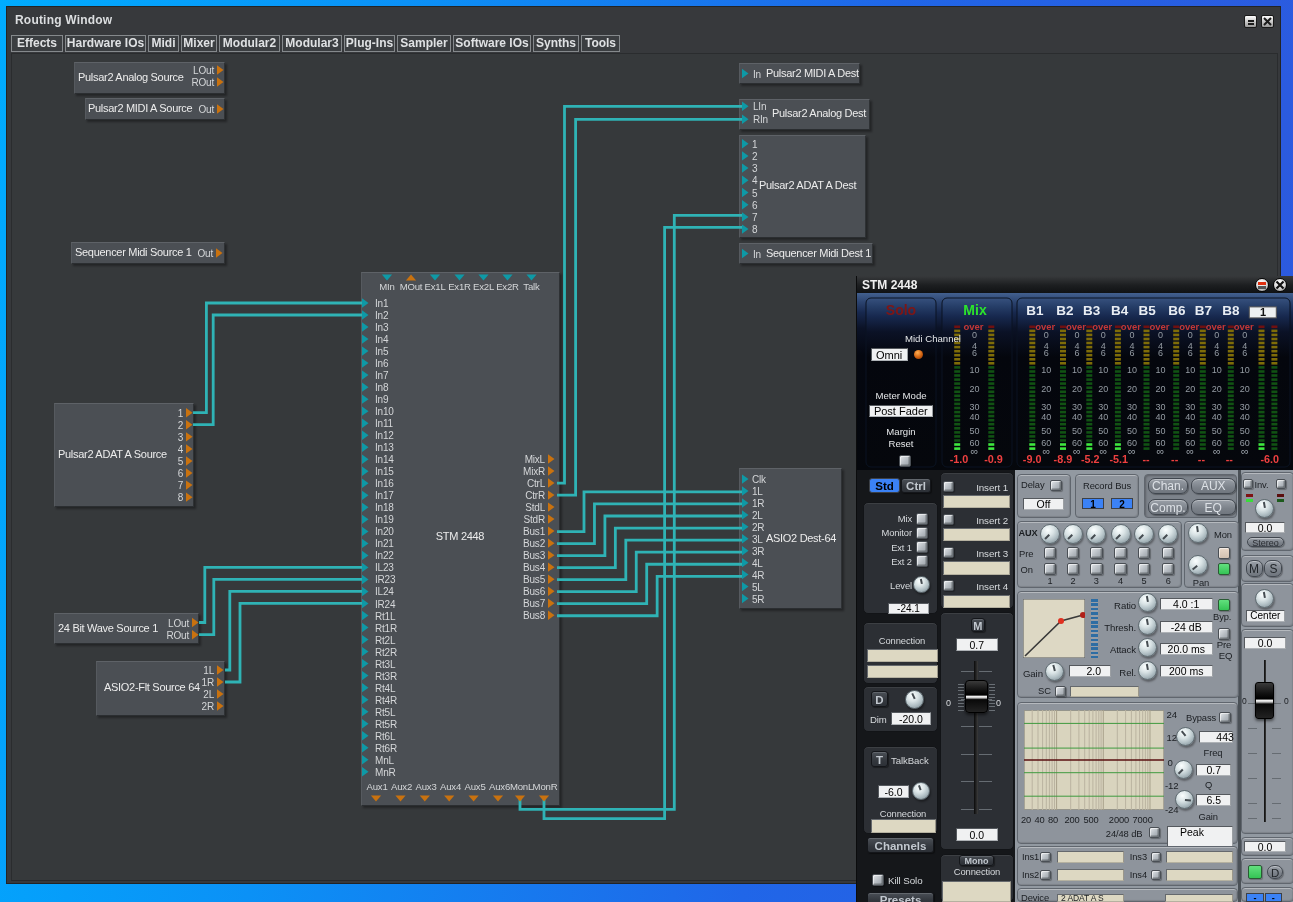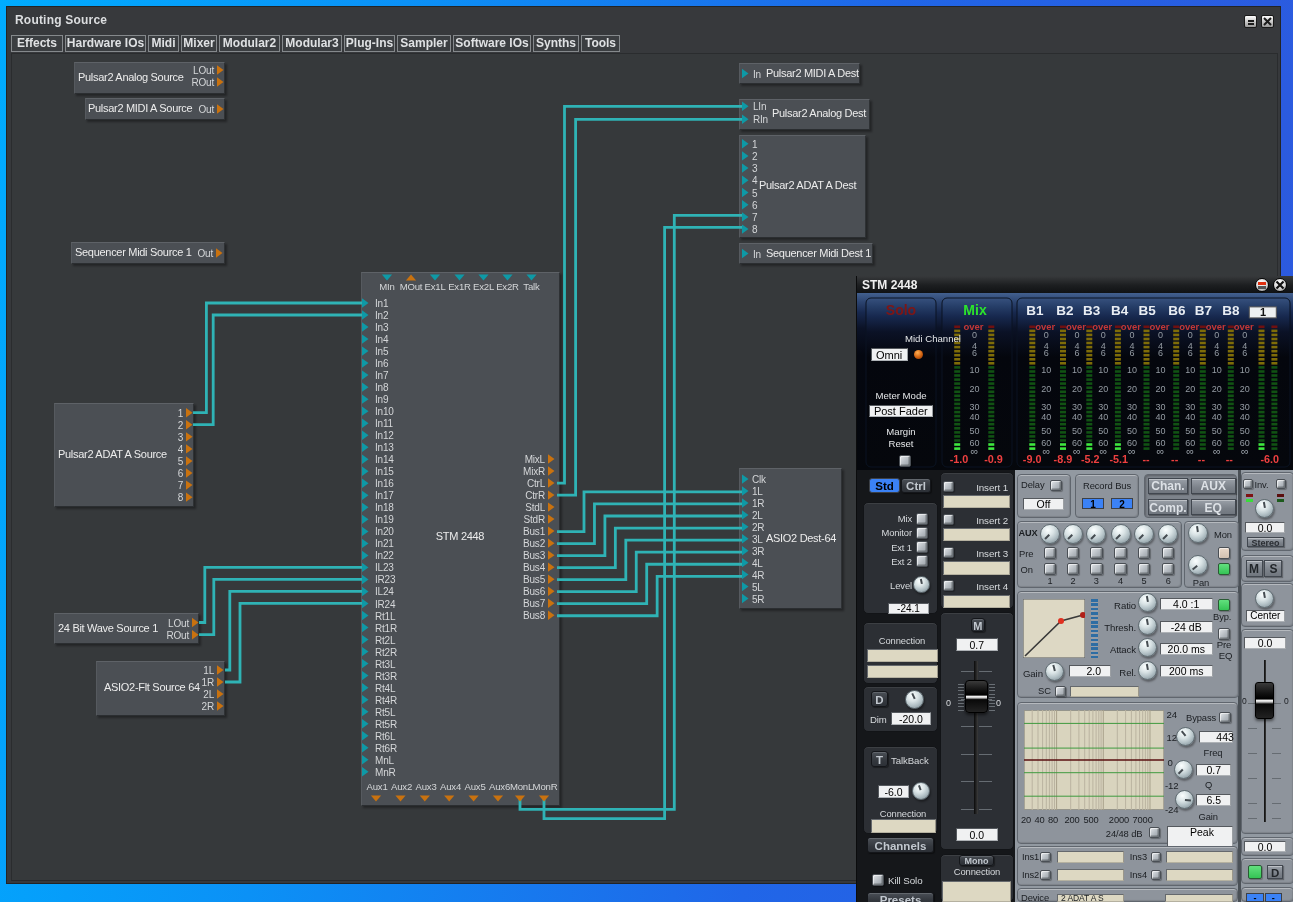--- a/index.html
+++ b/index.html
@@ -27,33 +27,33 @@
 .gpanel{position:absolute;background:#8e949c;border:1px solid #60666e;border-radius:4px;box-shadow:inset 0 1px 0 rgba(255,255,255,.35),inset -1px -1px 1px rgba(0,0,0,.12)}
 .dpanel{position:absolute;background:#2c2f34;border:1px solid #121417;border-radius:5px;box-shadow:inset 0 1px 0 rgba(255,255,255,.08)}
 .disp{position:absolute;background:#f0f1f2;border:1px solid #55595e;border-bottom-color:#aeb2b6;border-right-color:#9b9fa3;color:#000;text-align:center;font-size:11px}
 .beige{position:absolute;background:#ddd8c2;border:1px solid #65696d;border-bottom-color:#b5b1a0;border-right-color:#9b978a}
 .cb{position:absolute;background:linear-gradient(135deg,#e3e6e9,#b4bac0 55%,#989ea5);border:1px solid #4a4f55;border-radius:2px;box-shadow:inset 1px 1px 0 rgba(255,255,255,.55),inset -1.5px -1.5px 0 rgba(35,39,43,.4),1px 1px 1px rgba(0,0,0,.3)}
 .cbg{position:absolute;background:linear-gradient(#62e07e,#35c455);border:1px solid #2a5a34;border-radius:2px;box-shadow:1px 1px 1px rgba(0,0,0,.25)}
 .cbb{position:absolute;background:linear-gradient(#ead9ca,#d2c1b1);border:1px solid #4a4f55;border-radius:2px;box-shadow:inset 1px 1px 0 rgba(255,255,255,.5),1px 1px 1px rgba(0,0,0,.3)}
 .knob{position:absolute;border-radius:50%;background:radial-gradient(circle at 38% 28%,#fbffff,#d9e3e5 35%,#b4c2c7 60%,#8b9aa1 85%,#76858c);box-shadow:1px 2px 2px rgba(0,0,0,.35);border:1px solid #5f6b71}
 .knob b{position:absolute;left:0;top:0;right:0;bottom:0;display:block}
 .knob i{position:absolute;left:50%;top:1.5px;width:2px;height:36%;margin-left:-1px;background:#454c51}
-.gbtn{position:absolute;background:linear-gradient(#9aa0a8,#7c828a 60%,#70767e);border:1px solid #41474f;border-radius:0;color:#dde1e6;font-weight:bold;text-align:center;box-shadow:inset 0 1px 0 rgba(255,255,255,.35),1px 1px 1px rgba(0,0,0,.3)}
+.gbtn{position:absolute;background:linear-gradient(#9aa0a8,#7c828a 60%,#70767e);border:1px solid #41474f;border-radius:7px;color:#dde1e6;font-weight:normal;text-align:center;box-shadow:inset 0 1px 0 rgba(255,255,255,.35),1px 1px 1px rgba(0,0,0,.3)}
 .dbtn{position:absolute;background:linear-gradient(#4a4f56,#34383e 60%,#2c3036);border:1px solid #14161a;border-radius:3px;color:#c2c8cf;font-weight:bold;text-align:center;box-shadow:inset 0 1px 0 rgba(255,255,255,.14),1px 1px 1px rgba(0,0,0,.4)}
 .wbox{position:absolute;background:#3b82f6;border:1px solid #3c4046;color:#000;font-weight:bold;text-align:center}
 .glab{position:absolute;color:#1b1e22;font-size:9.8px;letter-spacing:-.1px;white-space:nowrap}
 .dlab{position:absolute;color:#d7dadd;font-size:9.8px;letter-spacing:-.1px;white-space:nowrap}
 .fader-track{position:absolute;width:3px;background:linear-gradient(90deg,#0a0a0a,#3c3c3c)}
 .fknob{position:absolute;background:linear-gradient(#3a3a3a 0%,#111 30%,#000 45%,#efefef 50%,#cccccc 54%,#090909 60%,#222 100%);border:1px solid #000;border-radius:3px;box-shadow:0 2px 3px rgba(0,0,0,.5)}
 .tick{position:absolute;background:#666c72;height:1px}
 </style></head><body>
 <div id="pg">
 
 <div id="rw">
-<div id="rwtitle">Routing Source</div>
+<div id="rwtitle">Routing Window</div>
 <div class="wbtn" style="left:1237px;top:8px">
         <div style="position:absolute;left:2.5px;top:3.5px;width:6px;height:2px;background:#1c1c1c"></div>
         <div style="position:absolute;left:2.5px;top:6.5px;width:6px;height:2px;background:#1c1c1c"></div>
       </div>
 <div class="wbtn" style="left:1254px;top:8px">
         <svg width="11" height="11" style="position:absolute;left:0;top:0">
           <path d="M2 2 L9 9 M9 2 L2 9" stroke="#1c1c1c" stroke-width="2"></path>
         </svg>
       </div>
 <div class="tab" style="left:4px;width:52px">Effects</div>
@@ -1150,21 +1150,21 @@
 <div class="lbl glab" style="left:341.5px;top:535.33px;font-size:9.4px;font-weight:normal">Gain</div>
 <div class="lbl glab" style="left:109px;top:539.385px;width:120px;text-align:center;font-size:9.3px;font-weight:normal">20</div>
 <div class="lbl glab" style="left:122.5px;top:539.385px;width:120px;text-align:center;font-size:9.3px;font-weight:normal">40</div>
 <div class="lbl glab" style="left:136px;top:539.385px;width:120px;text-align:center;font-size:9.3px;font-weight:normal">80</div>
 <div class="lbl glab" style="left:155px;top:539.385px;width:120px;text-align:center;font-size:9.3px;font-weight:normal">200</div>
 <div class="lbl glab" style="left:174px;top:539.385px;width:120px;text-align:center;font-size:9.3px;font-weight:normal">500</div>
 <div class="lbl glab" style="left:202px;top:539.385px;width:120px;text-align:center;font-size:9.3px;font-weight:normal">2000</div>
 <div class="lbl glab" style="left:225.5999999999999px;top:539.385px;width:120px;text-align:center;font-size:9.3px;font-weight:normal">7000</div>
 <div class="lbl glab" style="left:165.5px;top:552.33px;width:120px;text-align:right;font-size:9.4px;font-weight:normal">24/48 dB</div>
 <div class="cb" style="left:291.5px;top:550.5px;width:11px;height:11px"></div>
-<div class="disp" style="left:310px;top:549.5px;width:66px;height:29px;line-height:10.5px;font-size:10.5px;text-align:center;padding-left:4px">Peak</div>
+<div class="disp" style="left:310px;top:549.5px;width:66px;height:29px;line-height:10.5px;font-size:10.5px;text-align:left;padding-left:12px">Peak</div>
 <div class="gpanel" style="left:160px;top:570px;width:221px;height:40px"></div>
 <div class="lbl glab" style="left:165px;top:575.785px;font-size:9.3px;font-weight:normal">Ins1</div>
 <div class="cb" style="left:183.4000000000001px;top:575.9px;width:10.5px;height:10.5px"></div>
 <div class="beige" style="left:200.4000000000001px;top:575.1999999999999px;width:66.6px;height:12px"></div>
 <div class="lbl glab" style="left:272.79999999999995px;top:575.785px;font-size:9.3px;font-weight:normal">Ins3</div>
 <div class="cb" style="left:293.5999999999999px;top:575.9px;width:10.5px;height:10.5px"></div>
 <div class="beige" style="left:308.5999999999999px;top:575.1999999999999px;width:67.3px;height:12px"></div>
 <div class="lbl glab" style="left:165px;top:593.685px;font-size:9.3px;font-weight:normal">Ins2</div>
 <div class="cb" style="left:183.4000000000001px;top:593.8px;width:10.5px;height:10.5px"></div>
 <div class="beige" style="left:200.4000000000001px;top:593.0999999999999px;width:66.6px;height:12px"></div>

